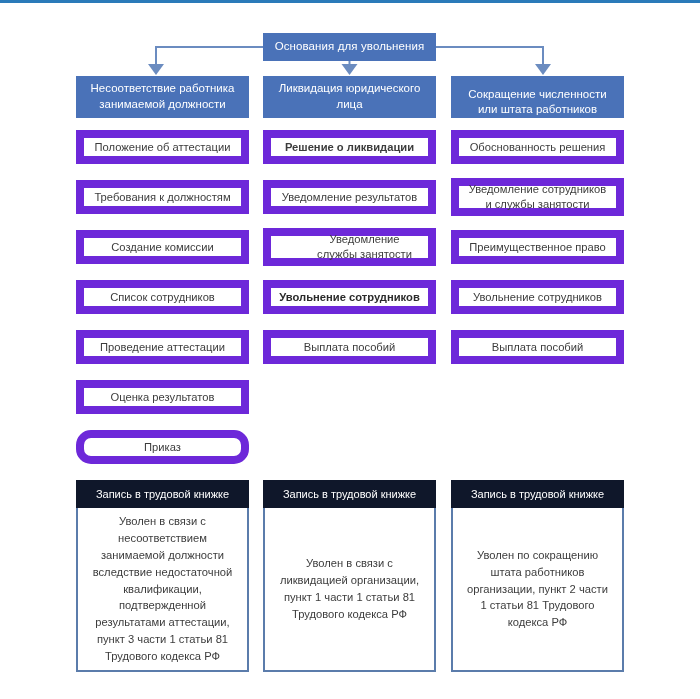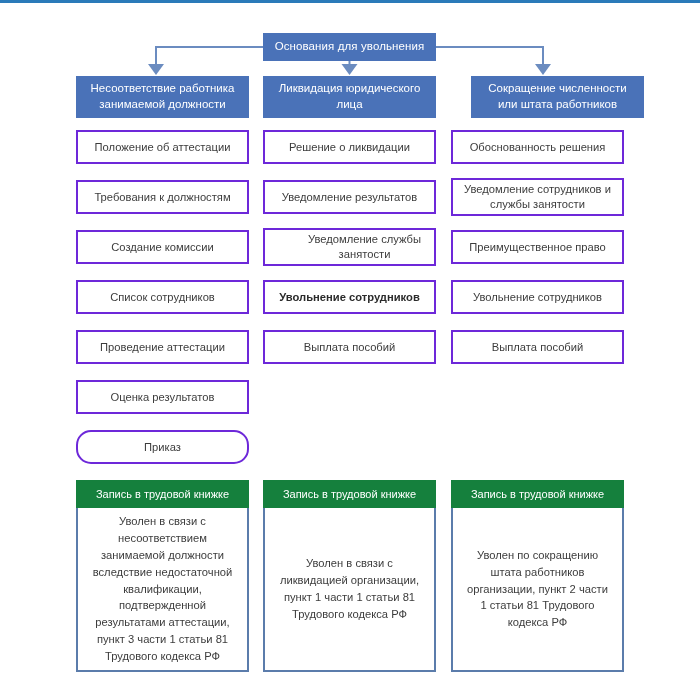--- a/index.html
+++ b/index.html
@@ -67,21 +67,21 @@
     color: #ffffff;
     font-size: 11.5px;
     line-height: 1.35;
     text-align: center;
   }
   
   .step {
     position: absolute;
     width: 173px;
     background: #ffffff;
-    border: 2px solid #6d28d9;
+    border: 8px solid #6d28d9;
     box-sizing: border-box;
     display: flex;
     align-items: center;
     justify-content: center;
     padding: 0 7px;
   }
   .step .lbl {
     color: #3c3c3c;
     font-size: 11.2px;
     line-height: 1.3;
@@ -92,21 +92,21 @@
     color: #2b2b2b;
   }
   
   .record {
     position: absolute;
     width: 173px;
     box-sizing: border-box;
   }
   .record .rec-head {
     height: 28px;
-    background: #15803d;
+    background: #0f172a;
     display: flex;
     align-items: center;
     justify-content: center;
     box-sizing: border-box;
   }
   .record .rec-head .lbl {
     color: #ffffff;
     font-size: 11px;
     text-align: center;
   }
@@ -156,21 +156,21 @@
   <div class="root-box">
     <span class="lbl">Основания для увольнения</span>
   </div>
 
   <div class="col-head" style="left:76px;">
     <span class="lbl">Несоответствие работника занимаемой должности</span>
   </div>
   <div class="col-head" style="left:263px;">
     <span class="lbl">Ликвидация юридического лица</span>
   </div>
-  <div class="col-head" style="left:471px;">
+  <div class="col-head" style="left:451px;align-items:flex-end;">
     <span class="lbl">Сокращение численности или штата работников</span>
   </div>
 
   <div class="step" style="left:76px; top:130px; height:34px;">
     <span class="lbl">Положение об аттестации</span>
   </div>
   <div class="step" style="left:76px; top:180px; height:34px;">
     <span class="lbl">Требования к должностям</span>
   </div>
   <div class="step" style="left:76px; top:230px; height:34px;">
@@ -182,21 +182,21 @@
   <div class="step" style="left:76px; top:330px; height:34px;">
     <span class="lbl">Проведение аттестации</span>
   </div>
   <div class="step" style="left:76px; top:380px; height:34px;">
     <span class="lbl">Оценка результатов</span>
   </div>
   <div class="step" style="left:76px; top:430px; height:34px;border-radius:15px;">
     <span class="lbl">Приказ</span>
   </div>
 
-  <div class="step" style="left:263px; top:130px; height:34px;">
+  <div class="step" style="left:263px; top:130px; height:34px;font-weight:bold;">
     <span class="lbl">Решение о ликвидации</span>
   </div>
   <div class="step" style="left:263px; top:180px; height:34px;">
     <span class="lbl">Уведомление результатов</span>
   </div>
   <div class="step" style="left:263px; top:228px; height:38px;padding-left:37px;">
     <span class="lbl">Уведомление службы занятости</span>
   </div>
   <div class="step strong" style="left:263px; top:280px; height:34px;">
     <span class="lbl">Увольнение сотрудников</span>

